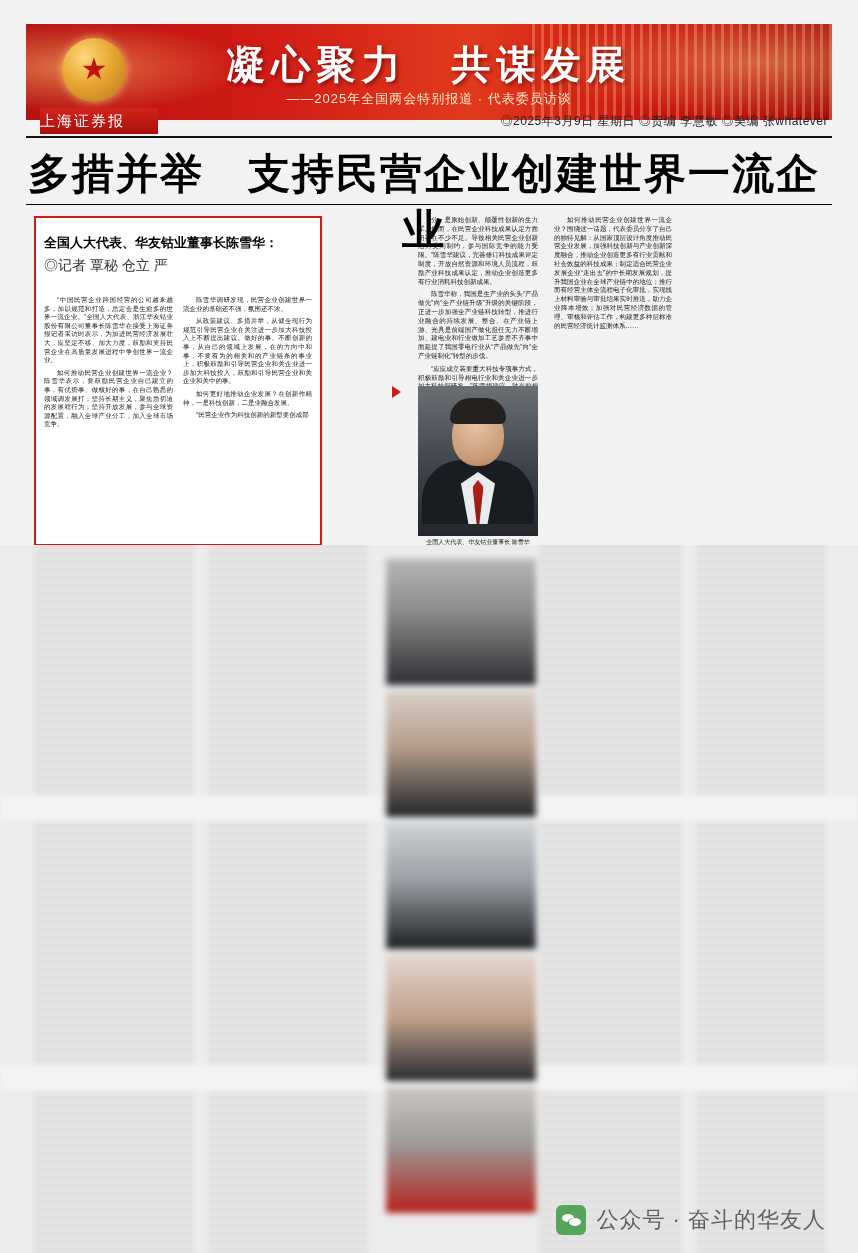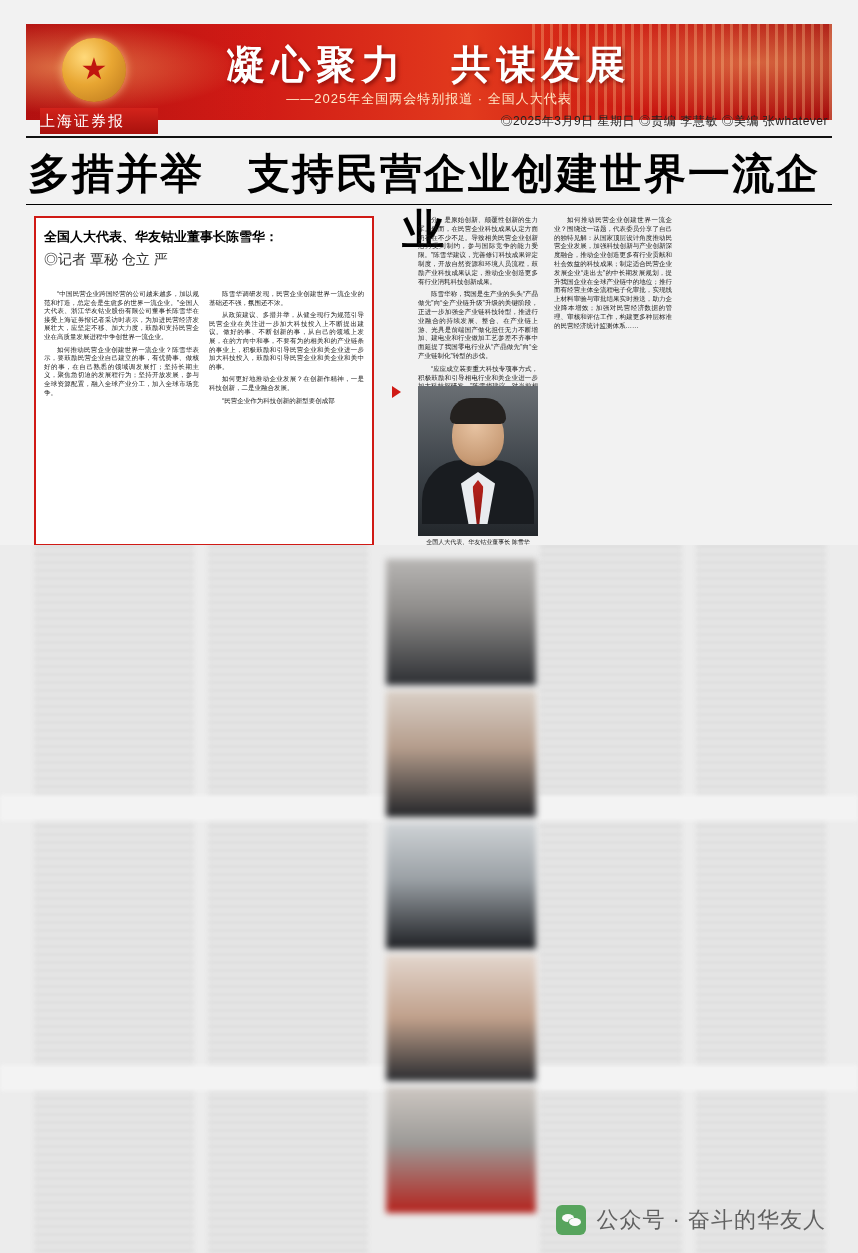--- a/index.html
+++ b/index.html
@@ -153,25 +153,25 @@
     left: 26px;
     top: 210px;
     width: 806px;
     height: 340px;
   }
 
   .boxed-col {
     position: absolute;
     left: 8px;
     top: 6px;
-    width: 340px;
+    width: 288px;
     height: 330px;
     border: 2px solid #d01a15;
     background: #fff;
-    padding: 10px 8px 4px 8px;
+    padding: 16px 8px 4px 8px;
     box-sizing: border-box;
   }
   .kicker {
     font-family: "DejaVu Serif", serif;
     font-size: 13px;
     font-weight: bold;
     color: #000;
     line-height: 18px;
   }
   .subhead {
@@ -390,21 +390,21 @@
 </head>
 <body>
 
 <div class="page">
 
   <div class="banner">
     <div class="emblem">
       <span class="star">★</span>
     </div>
     <div class="banner-title">凝心聚力　共谋发展</div>
-    <div class="banner-sub">——2025年全国两会特别报道 · 全国人大代表</div>
+    <div class="banner-sub">——2025年全国两会特别报道 · 代表委员访谈</div>
     <div class="page-num">09</div>
   </div>
 
   <div class="paper-logo">上海证券报</div>
   <div class="header-meta">◎2025年3月9日 星期日 ◎责编 李慧敏 ◎美编 张whatever</div>
   <div class="rule"></div>
 
   <div class="headline">多措并举　支持民营企业创建世界一流企业</div>
   <div class="rule2"></div>
 

